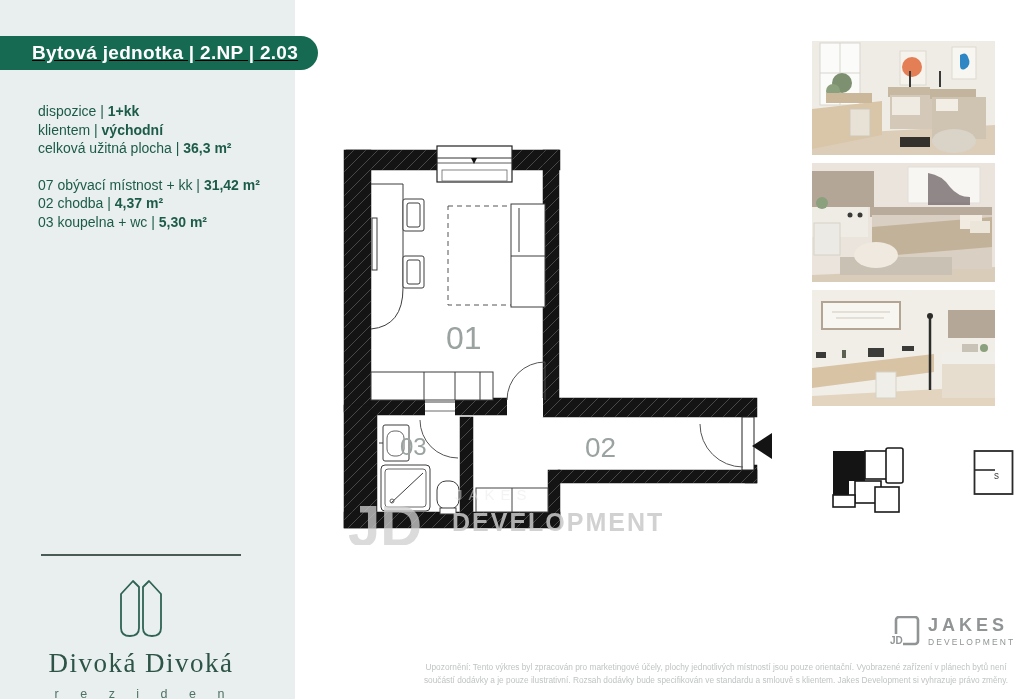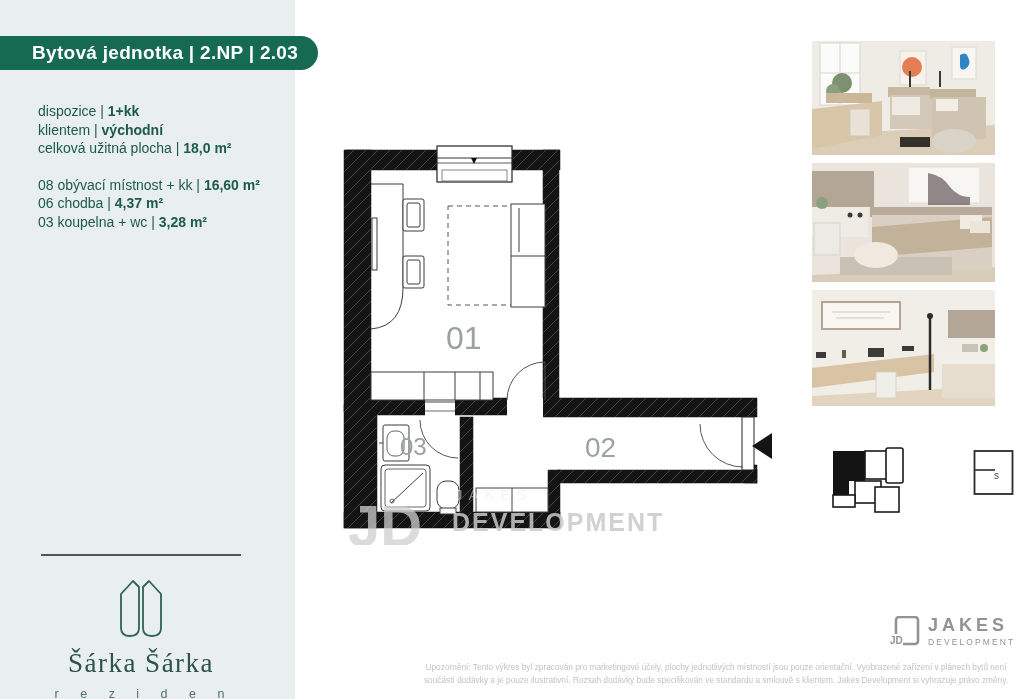--- a/index.html
+++ b/index.html
@@ -1,21 +1,21 @@
 <!DOCTYPE html>
 <html><head>
 <meta charset="utf-8">
 <style>
   html,body{margin:0;padding:0;background:#ffffff;}
   .page{position:relative;width:1024px;height:699px;background:#ffffff;overflow:hidden;
         font-family:"Liberation Sans",sans-serif;}
   .left-panel{position:absolute;left:0;top:0;width:295px;height:699px;background:#e8efee;}
   .title-bar{position:absolute;left:0;top:36px;width:318px;height:34px;background:#176a52;
              border-radius:0 17px 17px 0;display:flex;align-items:center;box-sizing:border-box;
-             padding-left:32px;}
+             padding-left:32px;text-decoration:underline;}
   .title-bar span{color:#ffffff;font-size:19px;font-weight:600;letter-spacing:.3px;}
   .specs{position:absolute;left:38px;top:102px;color:#1d5b49;font-size:14px;line-height:18.6px;}
   .specs .block{margin:0 16px 18px 0;}
   .specs .row b{font-weight:700;}
   .plan-svg{position:absolute;left:340px;top:140px;}
   .photos{position:absolute;left:812px;top:41px;width:183px;}
   .photo{display:block;margin-bottom:8px;}
   .logo-wrap{position:absolute;left:40px;top:554px;width:202px;text-align:center;}
   .logo-divider{width:200px;height:1.5px;background:#4a5b55;margin:0 auto 20px auto;}
   .brand-name{font-family:"Liberation Serif",serif;font-size:27px;color:#2d5446;
@@ -37,26 +37,26 @@
   <div class="left-panel"></div>
 
   <div class="title-bar">
     <span>Bytová jednotka | 2.NP | 2.03</span>
   </div>
 
   <div class="specs">
     <div class="block">
       <div class="row"><span>dispozice |</span> <b>1+kk</b></div>
       <div class="row"><span>klientem |</span> <b>východní</b></div>
-      <div class="row"><span>celková užitná plocha |</span> <b>18,0 m²</b></div>
+      <div class="row"><span>celková užitná plocha |</span> <b>36,3 m²</b></div>
     </div>
     <div class="block">
-      <div class="row"><span>08 obývací místnost + kk |</span> <b>16,60 m²</b></div>
-      <div class="row"><span>06 chodba |</span> <b>4,37 m²</b></div>
-      <div class="row"><span>03 koupelna + wc |</span> <b>3,28 m²</b></div>
+      <div class="row"><span>07 obývací místnost + kk |</span> <b>31,42 m²</b></div>
+      <div class="row"><span>02 chodba |</span> <b>4,37 m²</b></div>
+      <div class="row"><span>03 koupelna + wc |</span> <b>5,30 m²</b></div>
     </div>
   </div>
 
   <svg class="plan-svg" width="440" height="405" viewBox="340 140 440 405">
     <defs>
       <pattern id="hatch" width="12" height="12" patternUnits="userSpaceOnUse">
         <rect width="12" height="12" fill="#141414"></rect>
         <path d="M0,12 L12,0" stroke="#ffffff" stroke-width="1" opacity="0.22"></path>
       </pattern>
     </defs>
@@ -238,21 +238,21 @@
   </div>
 
   <div class="logo-wrap">
     <div class="logo-divider"></div>
     <svg width="56" height="64" viewBox="0 0 56 64">
       <g fill="none" stroke="#2f6353" stroke-width="1.8" stroke-linejoin="round">
         <path d="M8,18 L20,5 L26,11 L26,52 Q26,60 17,60 Q8,60 8,52 Z"></path>
         <path d="M48,18 L36,5 L30,11 L30,52 Q30,60 39,60 Q48,60 48,52 Z"></path>
       </g>
     </svg>
-    <div class="brand-name">Šárka Šárka</div>
+    <div class="brand-name">Divoká Divoká</div>
     <div class="brand-sub">r e z i d e n c e</div>
   </div>
 
   <div class="dev-logo">
     <svg width="30" height="34" viewBox="0 0 30 34">
       <rect x="6" y="1" width="22" height="27" rx="3" fill="none" stroke="#909495" stroke-width="2.6"></rect>
       <rect x="0" y="18" width="13" height="12" fill="#ffffff"></rect>
       <text x="0" y="28" font-size="10" font-weight="bold" fill="#909495" font-family="Liberation Sans, sans-serif">JD</text>
     </svg>
     <div class="dev-text">

